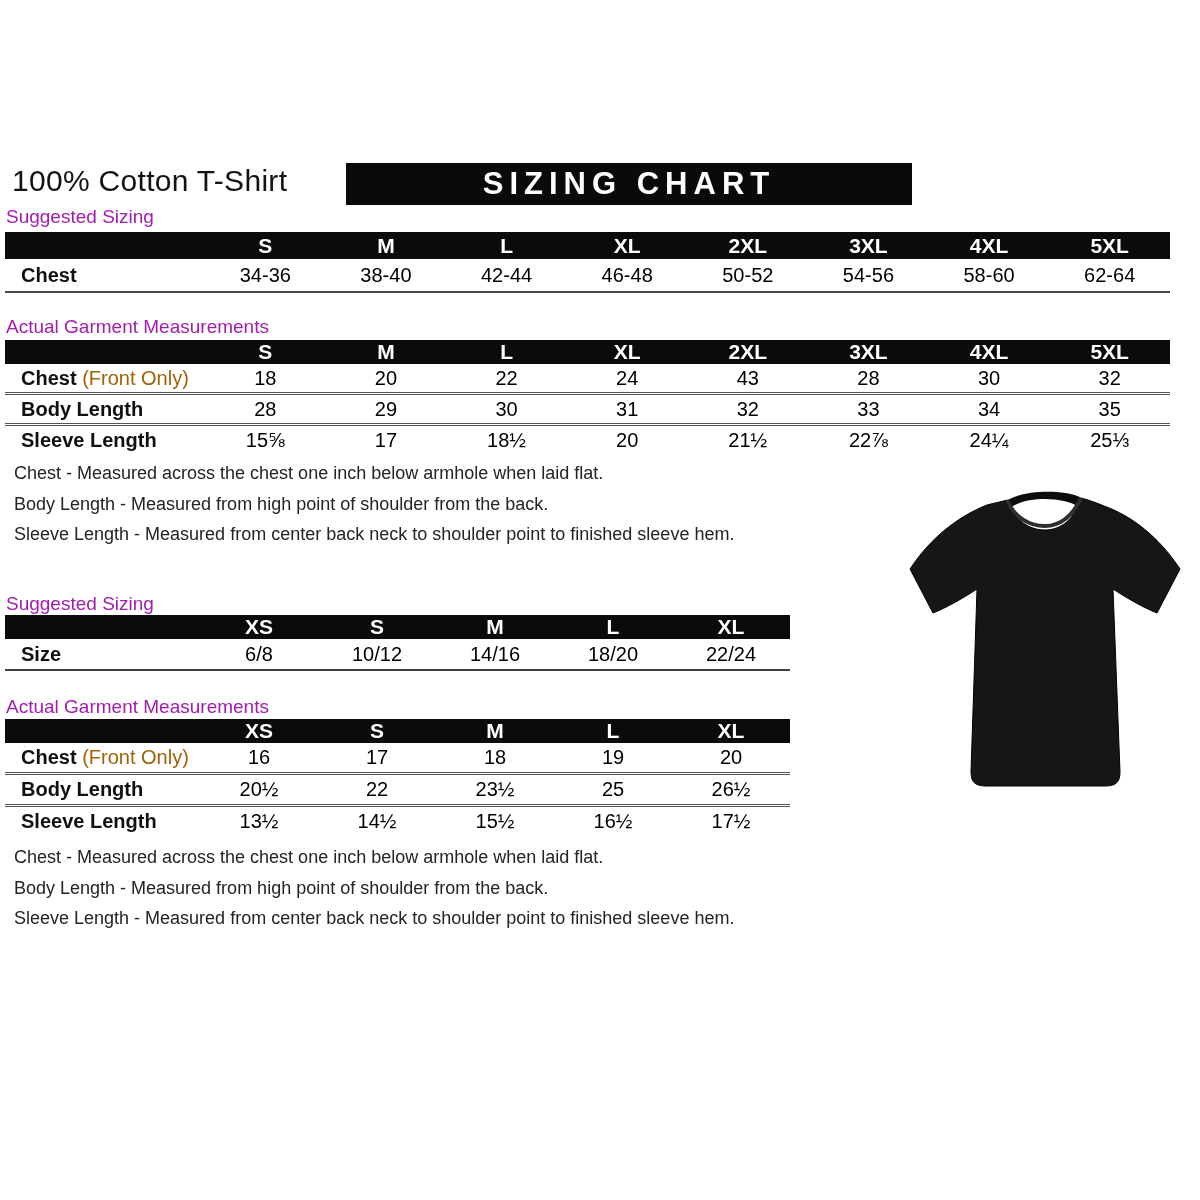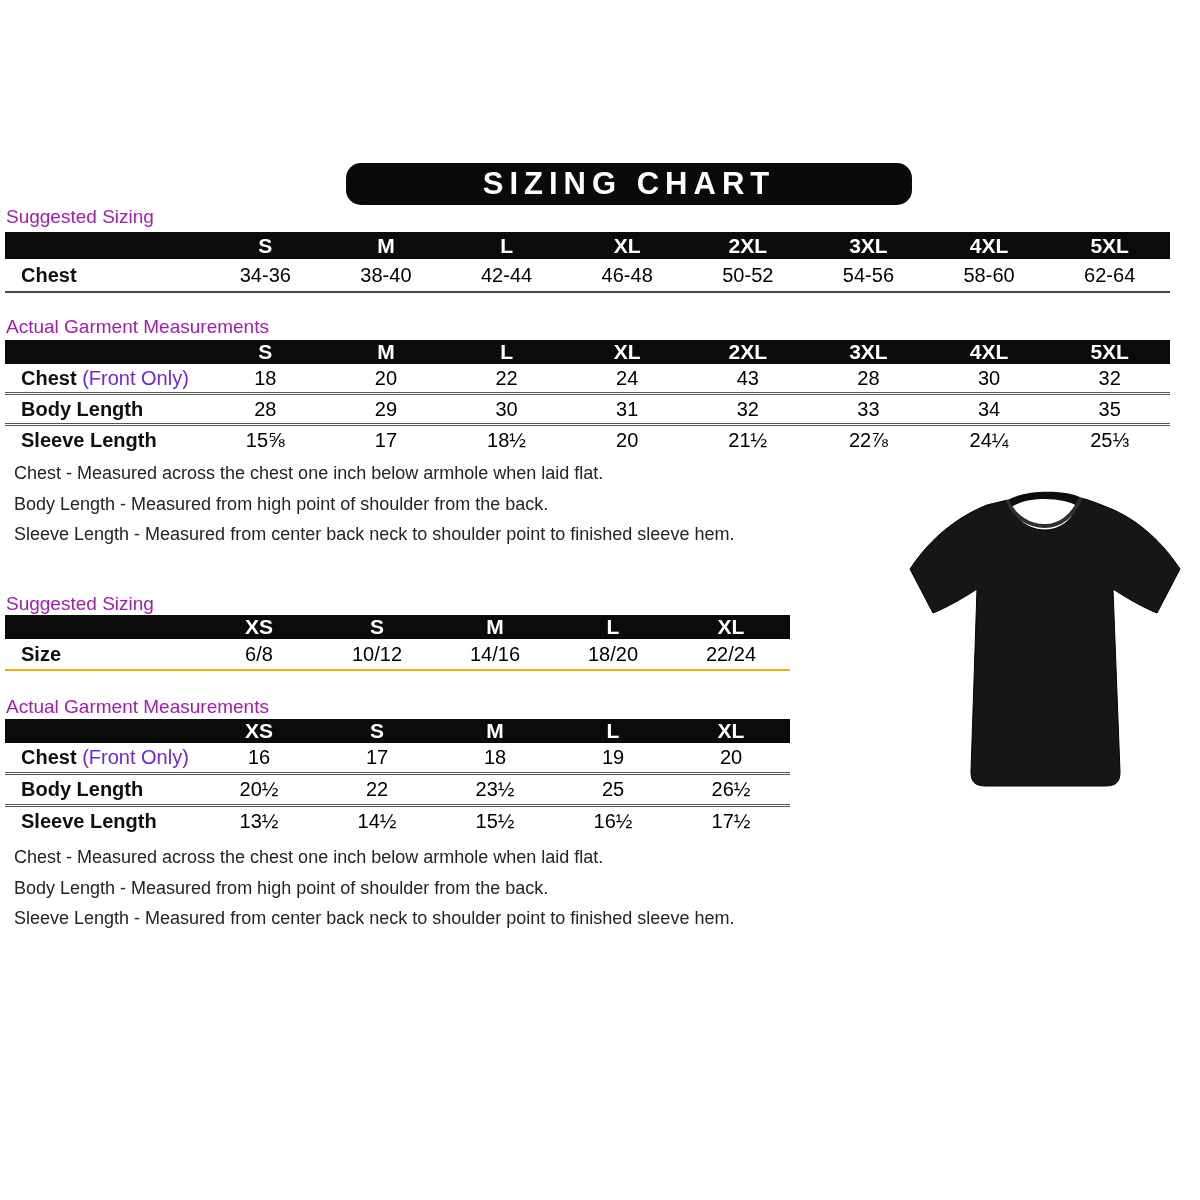--- a/index.html
+++ b/index.html
@@ -8,49 +8,49 @@
     font-family:"Liberation Sans","DejaVu Sans",sans-serif; color:#1a1a1a;
     overflow:hidden;
   }
   .adult-title {
     position:absolute; left:12px; top:164px; font-size:30px; line-height:34px;
     font-weight:400; color:#131313; letter-spacing:0.3px;
   }
   .banner {
     position:absolute; left:346px; top:163px; width:566px; height:42px;
     background:#0a0a0a; color:#ffffff; font-size:31px; font-weight:700;
-    letter-spacing:6px; text-align:center; line-height:42px;border-radius:15px;
+    letter-spacing:6px; text-align:center; line-height:42px;
   }
   .section-label { position:absolute; font-size:19px; color:#a21caf;text-align:center; }
   #lbl-adult-suggested { left:6px; top:206px; }
   #lbl-adult-actual   { left:6px; top:316px; }
   #lbl-youth-suggested{ left:6px; top:593px; }
   #lbl-youth-actual   { left:6px; top:696px; }
 
   table.sz { position:absolute; border-collapse:collapse; table-layout:fixed; }
   .sz th { background:#0b0b0b; color:#fff; font-weight:700; text-align:center; padding:0; font-size:21px; }
   .sz td { text-align:center; padding:0; font-size:20px; color:#000000; }
   .sz td.lbl { text-align:left; padding-left:16px; font-weight:700; color:#101010; }
-  .sz td.lbl .note { font-weight:400; color:#6d28d9; }
+  .sz td.lbl .note { font-weight:400; color:#a16207; }
 
   #t-as { left:5px; top:232px; width:1165px; }
   #t-as th { height:27px; }
   #t-as td { height:32px; }
   #t-as tbody tr { border-bottom:2px solid #4a4a4a; }
 
   #t-aa { left:5px; top:340px; width:1165px; }
   #t-aa th { height:24px; }
   #t-aa td { height:28px; }
   #t-aa tbody tr { border-bottom:3px double #555; }
   #t-aa tbody tr:last-child { border-bottom:none; }
 
   #t-ys { left:5px; top:615px; width:785px; }
   #t-ys th { height:24px; }
   #t-ys td { height:30px; }
-  #t-ys tbody tr { border-bottom:2px solid #eab308; }
+  #t-ys tbody tr { border-bottom:2px solid #404040; }
 
   #t-ya { left:5px; top:719px; width:785px; }
   #t-ya th { height:23px; }
   #t-ya td { height:29px; }
   #t-ya tbody tr { border-bottom:3px double #555; }
   #t-ya tbody tr:last-child { border-bottom:none; }
 
   .notes { position:absolute; left:14px; font-size:18px; line-height:30.5px; color:#242424; }
   #notes-adult { top:458px; }
   #notes-youth { top:842px; }
@@ -59,20 +59,21 @@
     position:absolute; left:5px; top:548px; font-size:30px; line-height:34px;
     font-weight:700; color:#131313;
   }
   .tshirt { position:absolute; left:893px; top:477px; width:305px; height:325px; }
 </style>
 </head>
 <body>
 
 <div class="page">
 
+  <div class="adult-title">100% Cotton T-Shirt</div>
   <div class="banner">SIZING CHART</div>
 
   <div class="section-label" id="lbl-adult-suggested">Suggested Sizing</div>
 
   <table class="sz" id="t-as">
     <colgroup>
         <col style="width:200px">
         <col>
         <col>
         <col>

